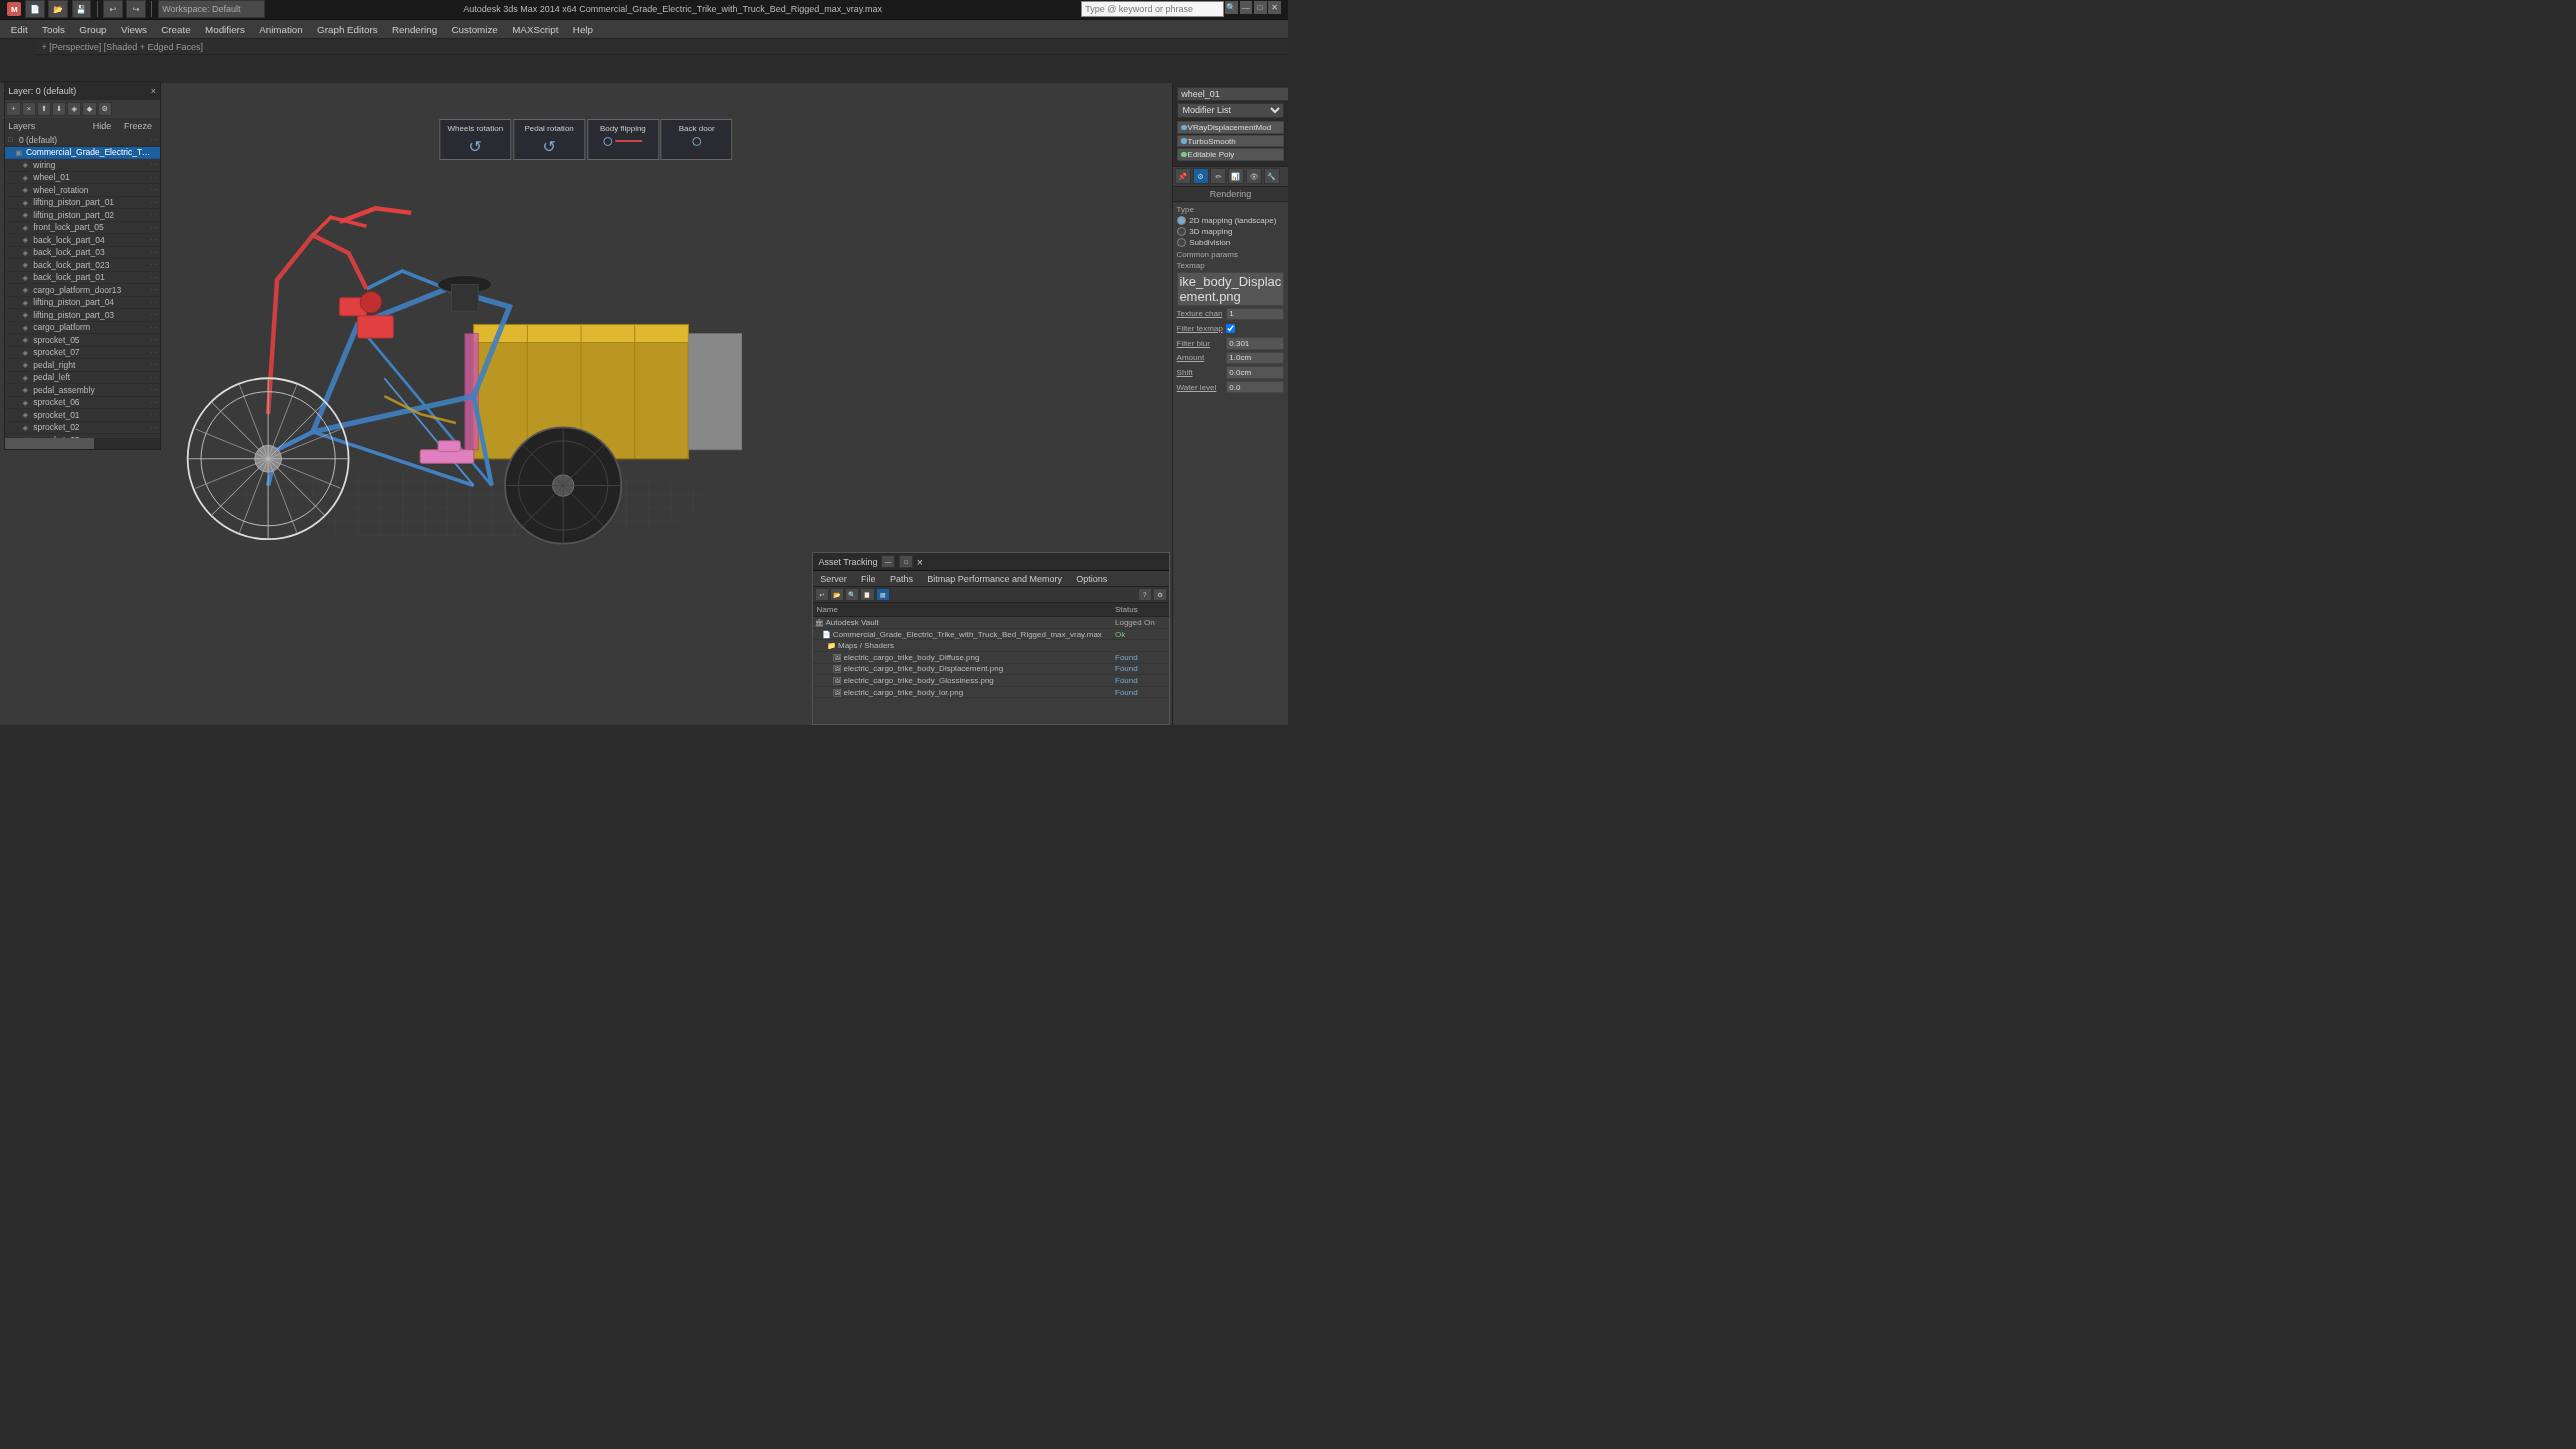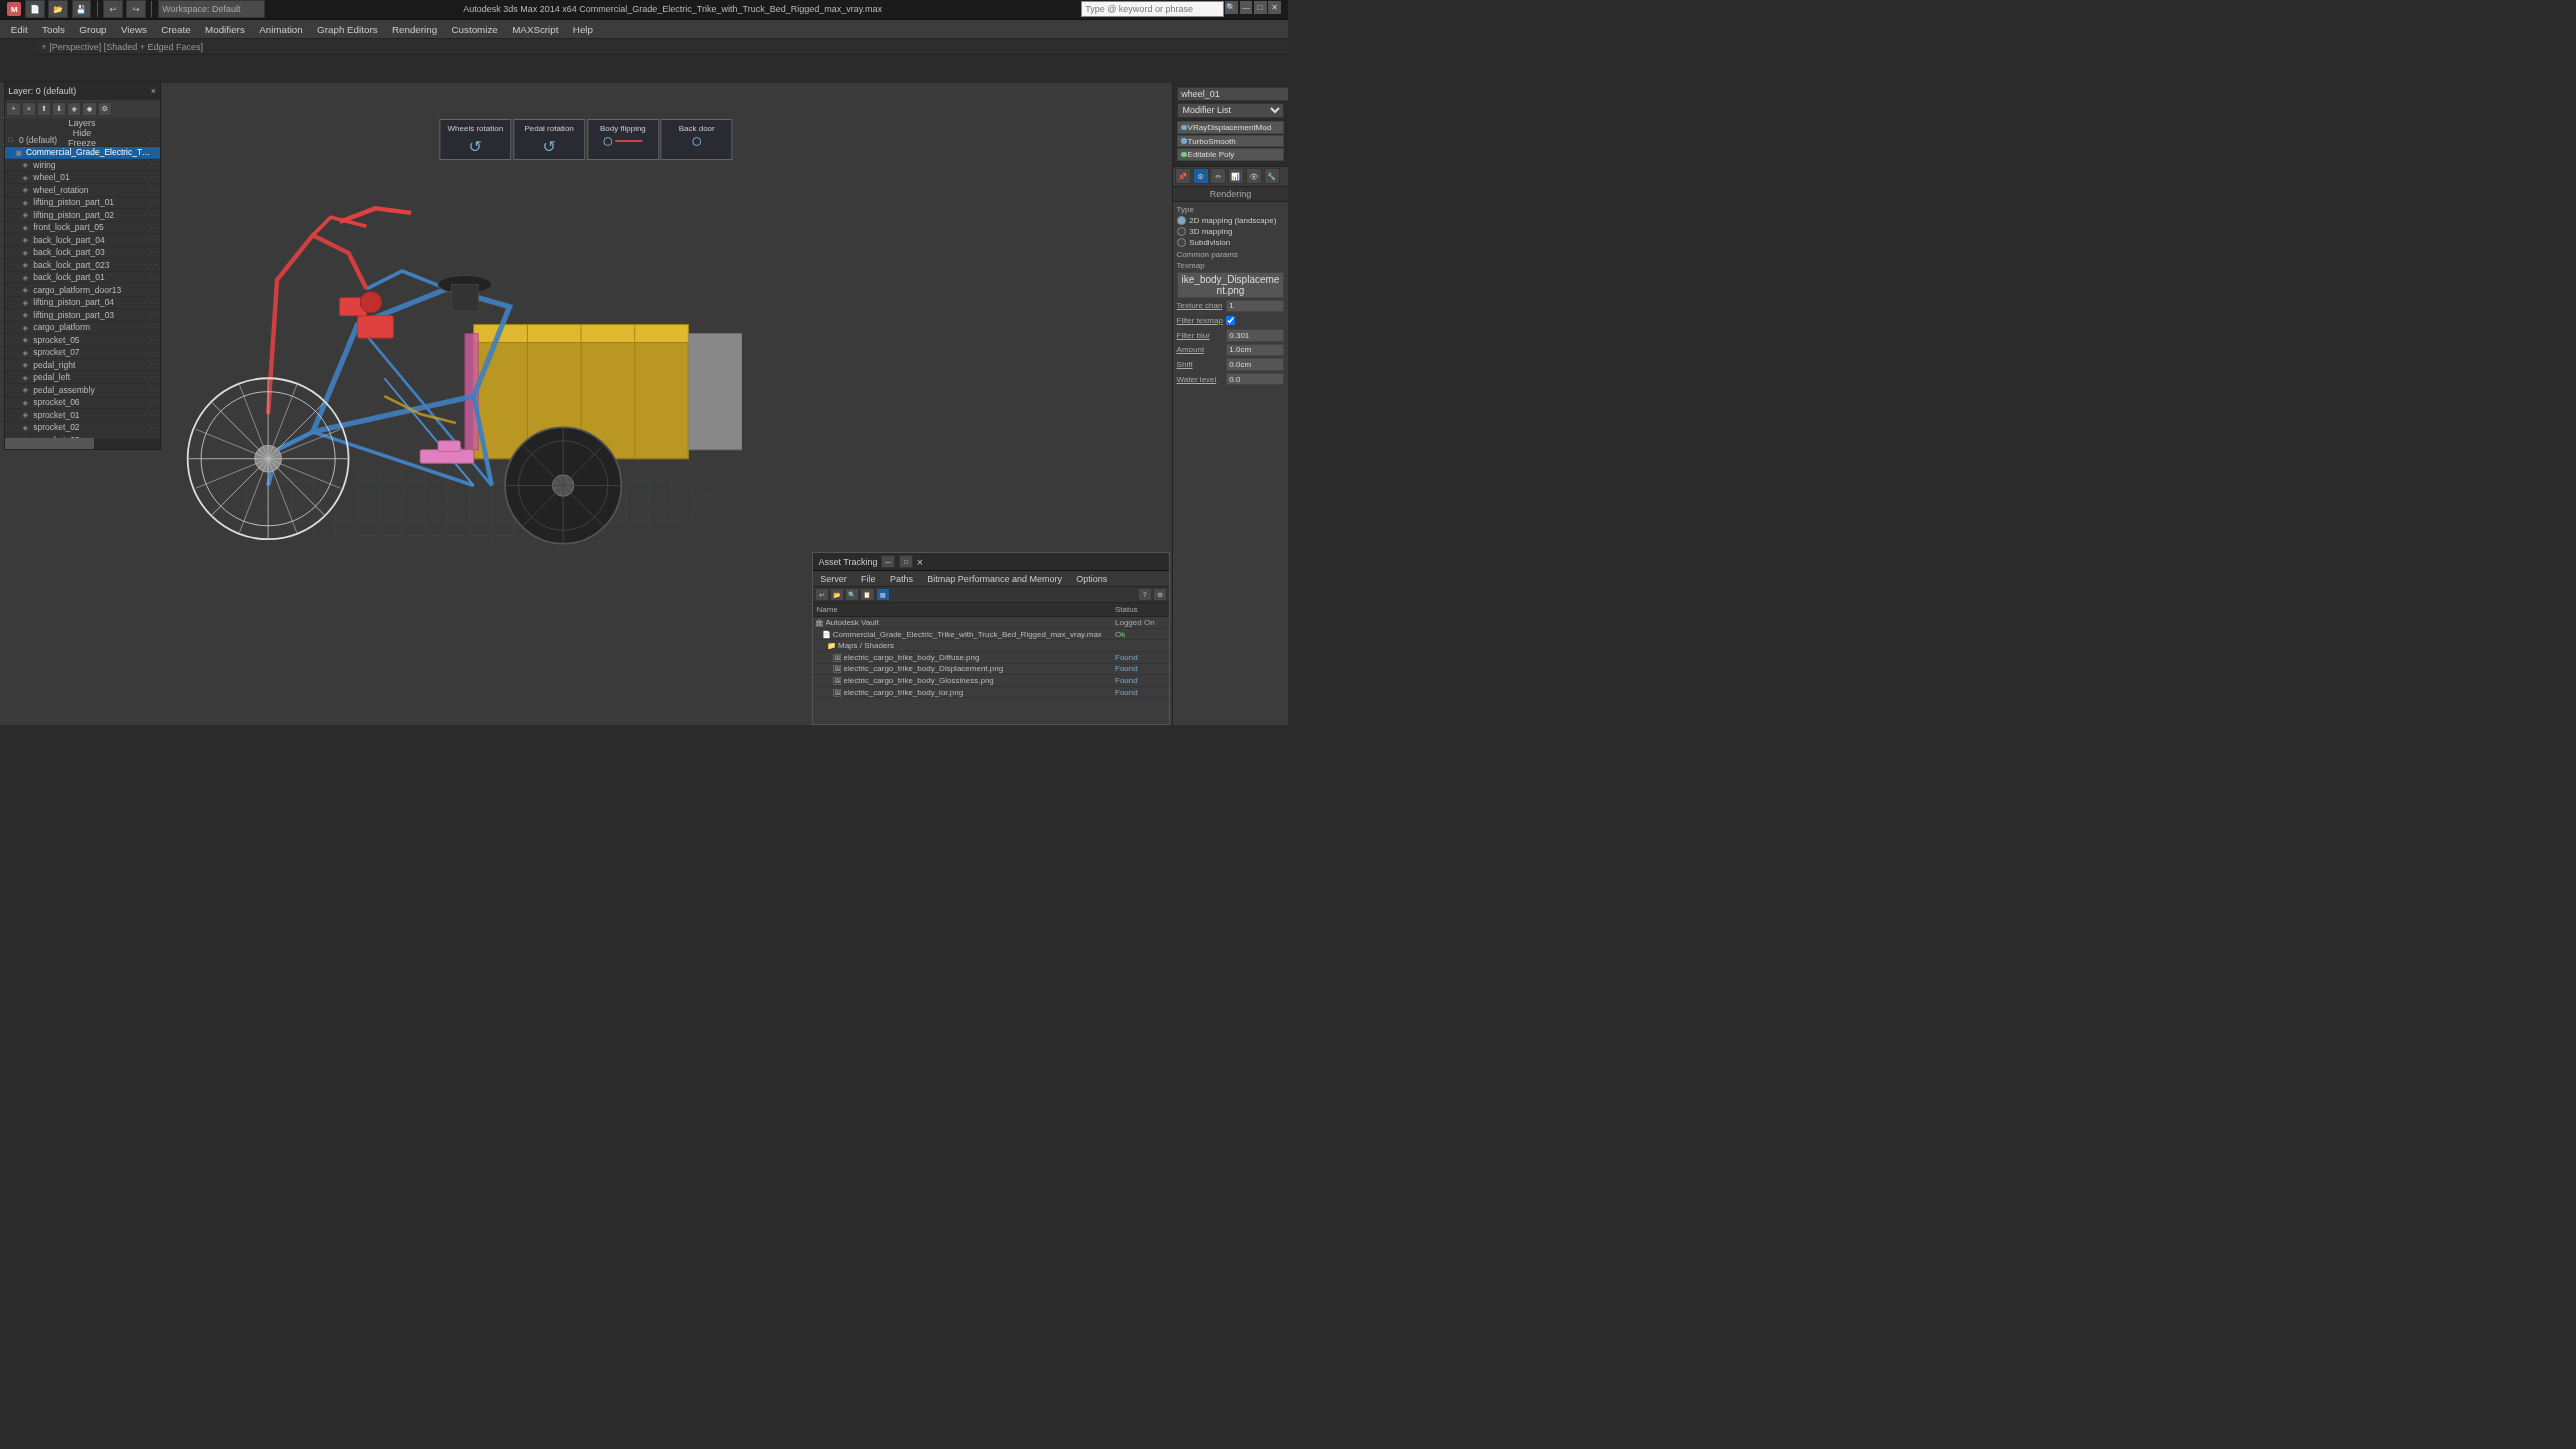--- a/index.html
+++ b/index.html
@@ -186,21 +186,20 @@
       font-size: 7.2px; color: #ccc;
     }
     .layers-header {
       display: flex;
       background: #333;
       height: 16px;
       align-items: center;
       font-size: 9px;
       color: #bbb;
       padding: 0 3.6px;
-      flex-direction: column;
     }
     .layers-header .lh-name { flex: 1; }
     .layers-header .lh-hide, .layers-header .lh-freeze { width: 36px; text-align: center; }
     .layers-list {
       height: 304px;
       overflow-y: auto;
       overflow-x: hidden;
       background: #333;
     }
     .layers-list::-webkit-scrollbar { width: 7.2px; }
@@ -651,21 +650,21 @@
         <div class="rp-radio"></div>
         <span>3D mapping</span>
       </div>
       <div class="rp-radio-row">
         <div class="rp-radio"></div>
         <span>Subdivision</span>
       </div>
 
       <div style="font-size:8px;color:#aaa;margin:3.6px 0 1.8px;">Common params</div>
       <div style="font-size:8px;color:#aaa;margin-bottom:1.8px;">Texmap</div>
-      <div style="background:#555;border:0.9px solid #444;color:#ddd;font-size:10px;padding:0.9px 1.8px;margin-bottom:1.8px;word-break:break-all;text-align:center;">ike_body_Displacement.png</div>
+      <div style="background:#555;border:0.9px solid #444;color:#ddd;font-size:13px;padding:0.9px 1.8px;margin-bottom:1.8px;word-break:break-all;">ike_body_Displacement.png</div>
 
       <div class="rp-field-row">
         <span class="rp-field-label">Texture chan</span>
         <input class="rp-field-value" type="text" value="1" style="">
       </div>
       <div class="rp-field-row">
         <span class="rp-field-label">Filter texmap</span>
         <input type="checkbox" checked="" style="width: 9px;">
       </div>
       <div class="rp-field-row">

